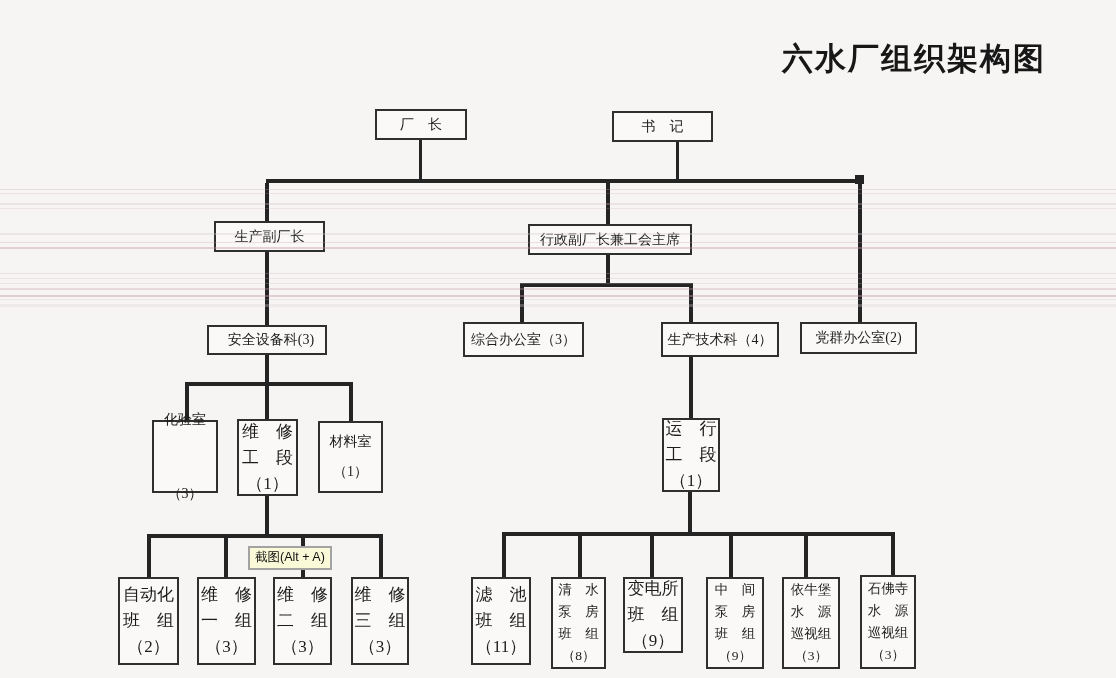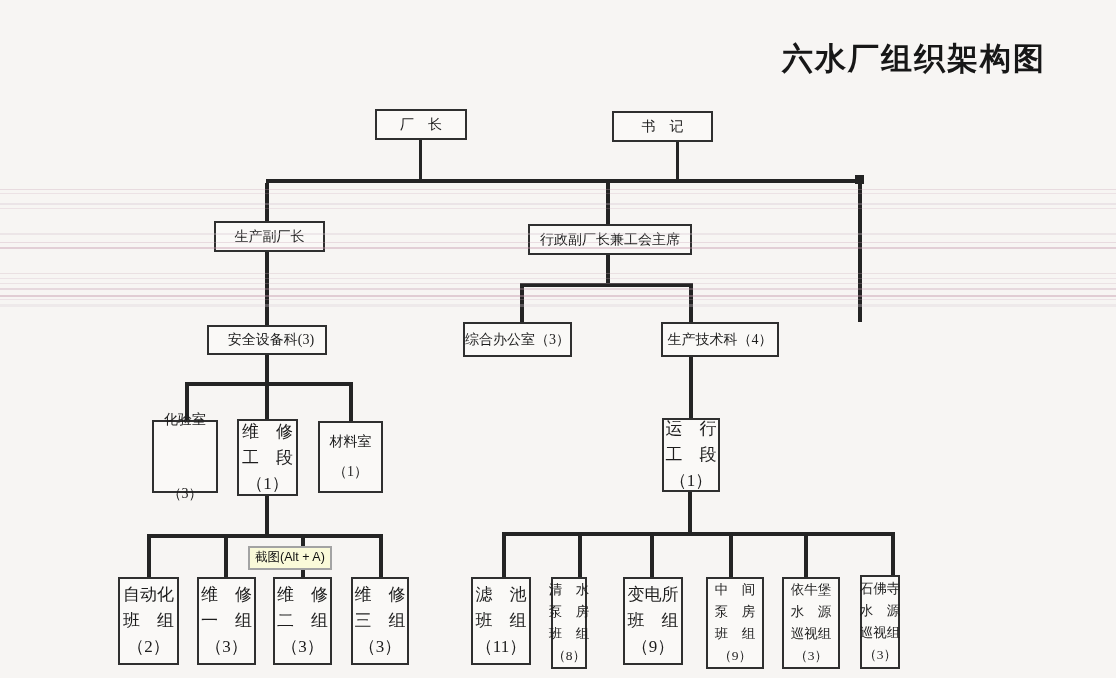--- a/index.html
+++ b/index.html
@@ -30,37 +30,37 @@
     background:#fafad9; border:2px solid #a3a3a3; color:#101010;
     font-family:"Liberation Sans","DejaVu Sans",sans-serif;
     font-size:12.5px; line-height:18px; padding:0 5px; white-space:pre;
   }
   
   .b-changzhang { left:375px; top:109px; width:92px;  height:31px; }
   .b-shuji      { left:612px; top:111px; width:101px; height:31px; }
   .b-shengchanfu{ left:214px; top:221px; width:111px; height:31px; }
   .b-xingzhengfu{ left:528px; top:224px; width:164px; height:31px; }
   .b-anquan     { left:207px; top:325px; width:120px; height:30px;padding-left:8px; }
-  .b-zonghe     { left:463px; top:322px; width:109px; height:35px; }
+  .b-zonghe     { left:463px; top:322px; width:121px; height:35px; }
   .b-shengjishu { left:634px; top:322px; width:118px; height:35px;margin-left:27px; }
   .b-dangqun    { left:800px; top:322px; width:117px; height:32px; }
   .b-huayan     { left:152px; top:420px; width:66px;  height:73px;gap:44px; }
   .b-weixiugd   { left:237px; top:419px; width:61px;  height:77px; }
   .b-cailiao    { left:318px; top:421px; width:65px;  height:72px; }
   .b-yunxinggd  { left:662px; top:418px; width:58px;  height:74px; }
   .b-zidonghua  { left:118px; top:577px; width:61px;  height:88px; }
   .b-weixiu1    { left:197px; top:577px; width:59px;  height:88px; }
   .b-weixiu2    { left:273px; top:577px; width:59px;  height:88px; }
   .b-weixiu3    { left:351px; top:577px; width:58px;  height:88px; }
   .b-lvchi      { left:471px; top:577px; width:60px;  height:88px; }
-  .b-qingshui   { left:551px; top:577px; width:36px;  height:92px; }
-  .b-biandian   { left:623px; top:577px; width:60px;  height:88px; }
+  .b-qingshui   { left:551px; top:577px; width:55px;  height:92px; }
+  .b-biandian   { left:623px; top:577px; width:60px;  height:76px; }
   .b-zhongjian  { left:706px; top:577px; width:58px;  height:92px; }
   .b-yiniupu    { left:782px; top:577px; width:58px;  height:92px; }
-  .b-shifosi    { left:860px; top:575px; width:40px;  height:94px; }
+  .b-shifosi    { left:860px; top:575px; width:56px;  height:94px; }
 </style>
 </head>
 <body>
 
 <div class="stage">
 
   <div class="title">六水厂组织架构图</div>
 
   <div class="conn" style="left:419px;top:140px;width:3px;height:40px"></div>
   <div class="conn" style="left:676px;top:142px;width:3px;height:38px"></div>
@@ -109,20 +109,23 @@
     </div>
   <div class="box b-anquan">
       <div class="bline">安全设备科(3)</div>
     </div>
   <div class="box b-zonghe">
       <div class="bline">综合办公室（3）</div>
     </div>
   <div class="box b-shengjishu">
       <div class="bline">生产技术科（4）</div>
     </div>
+  <div class="box b-dangqun">
+      <div class="bline">党群办公室(2)</div>
+    </div>
   <div class="box b-huayan b2">
       <div class="bline">化验室</div>
       <div class="bline">（3）</div>
     </div>
   <div class="box b-weixiugd b3">
       <div class="bline">维　修</div>
       <div class="bline">工　段</div>
       <div class="bline">（1）</div>
     </div>
   <div class="box b-cailiao b2">

